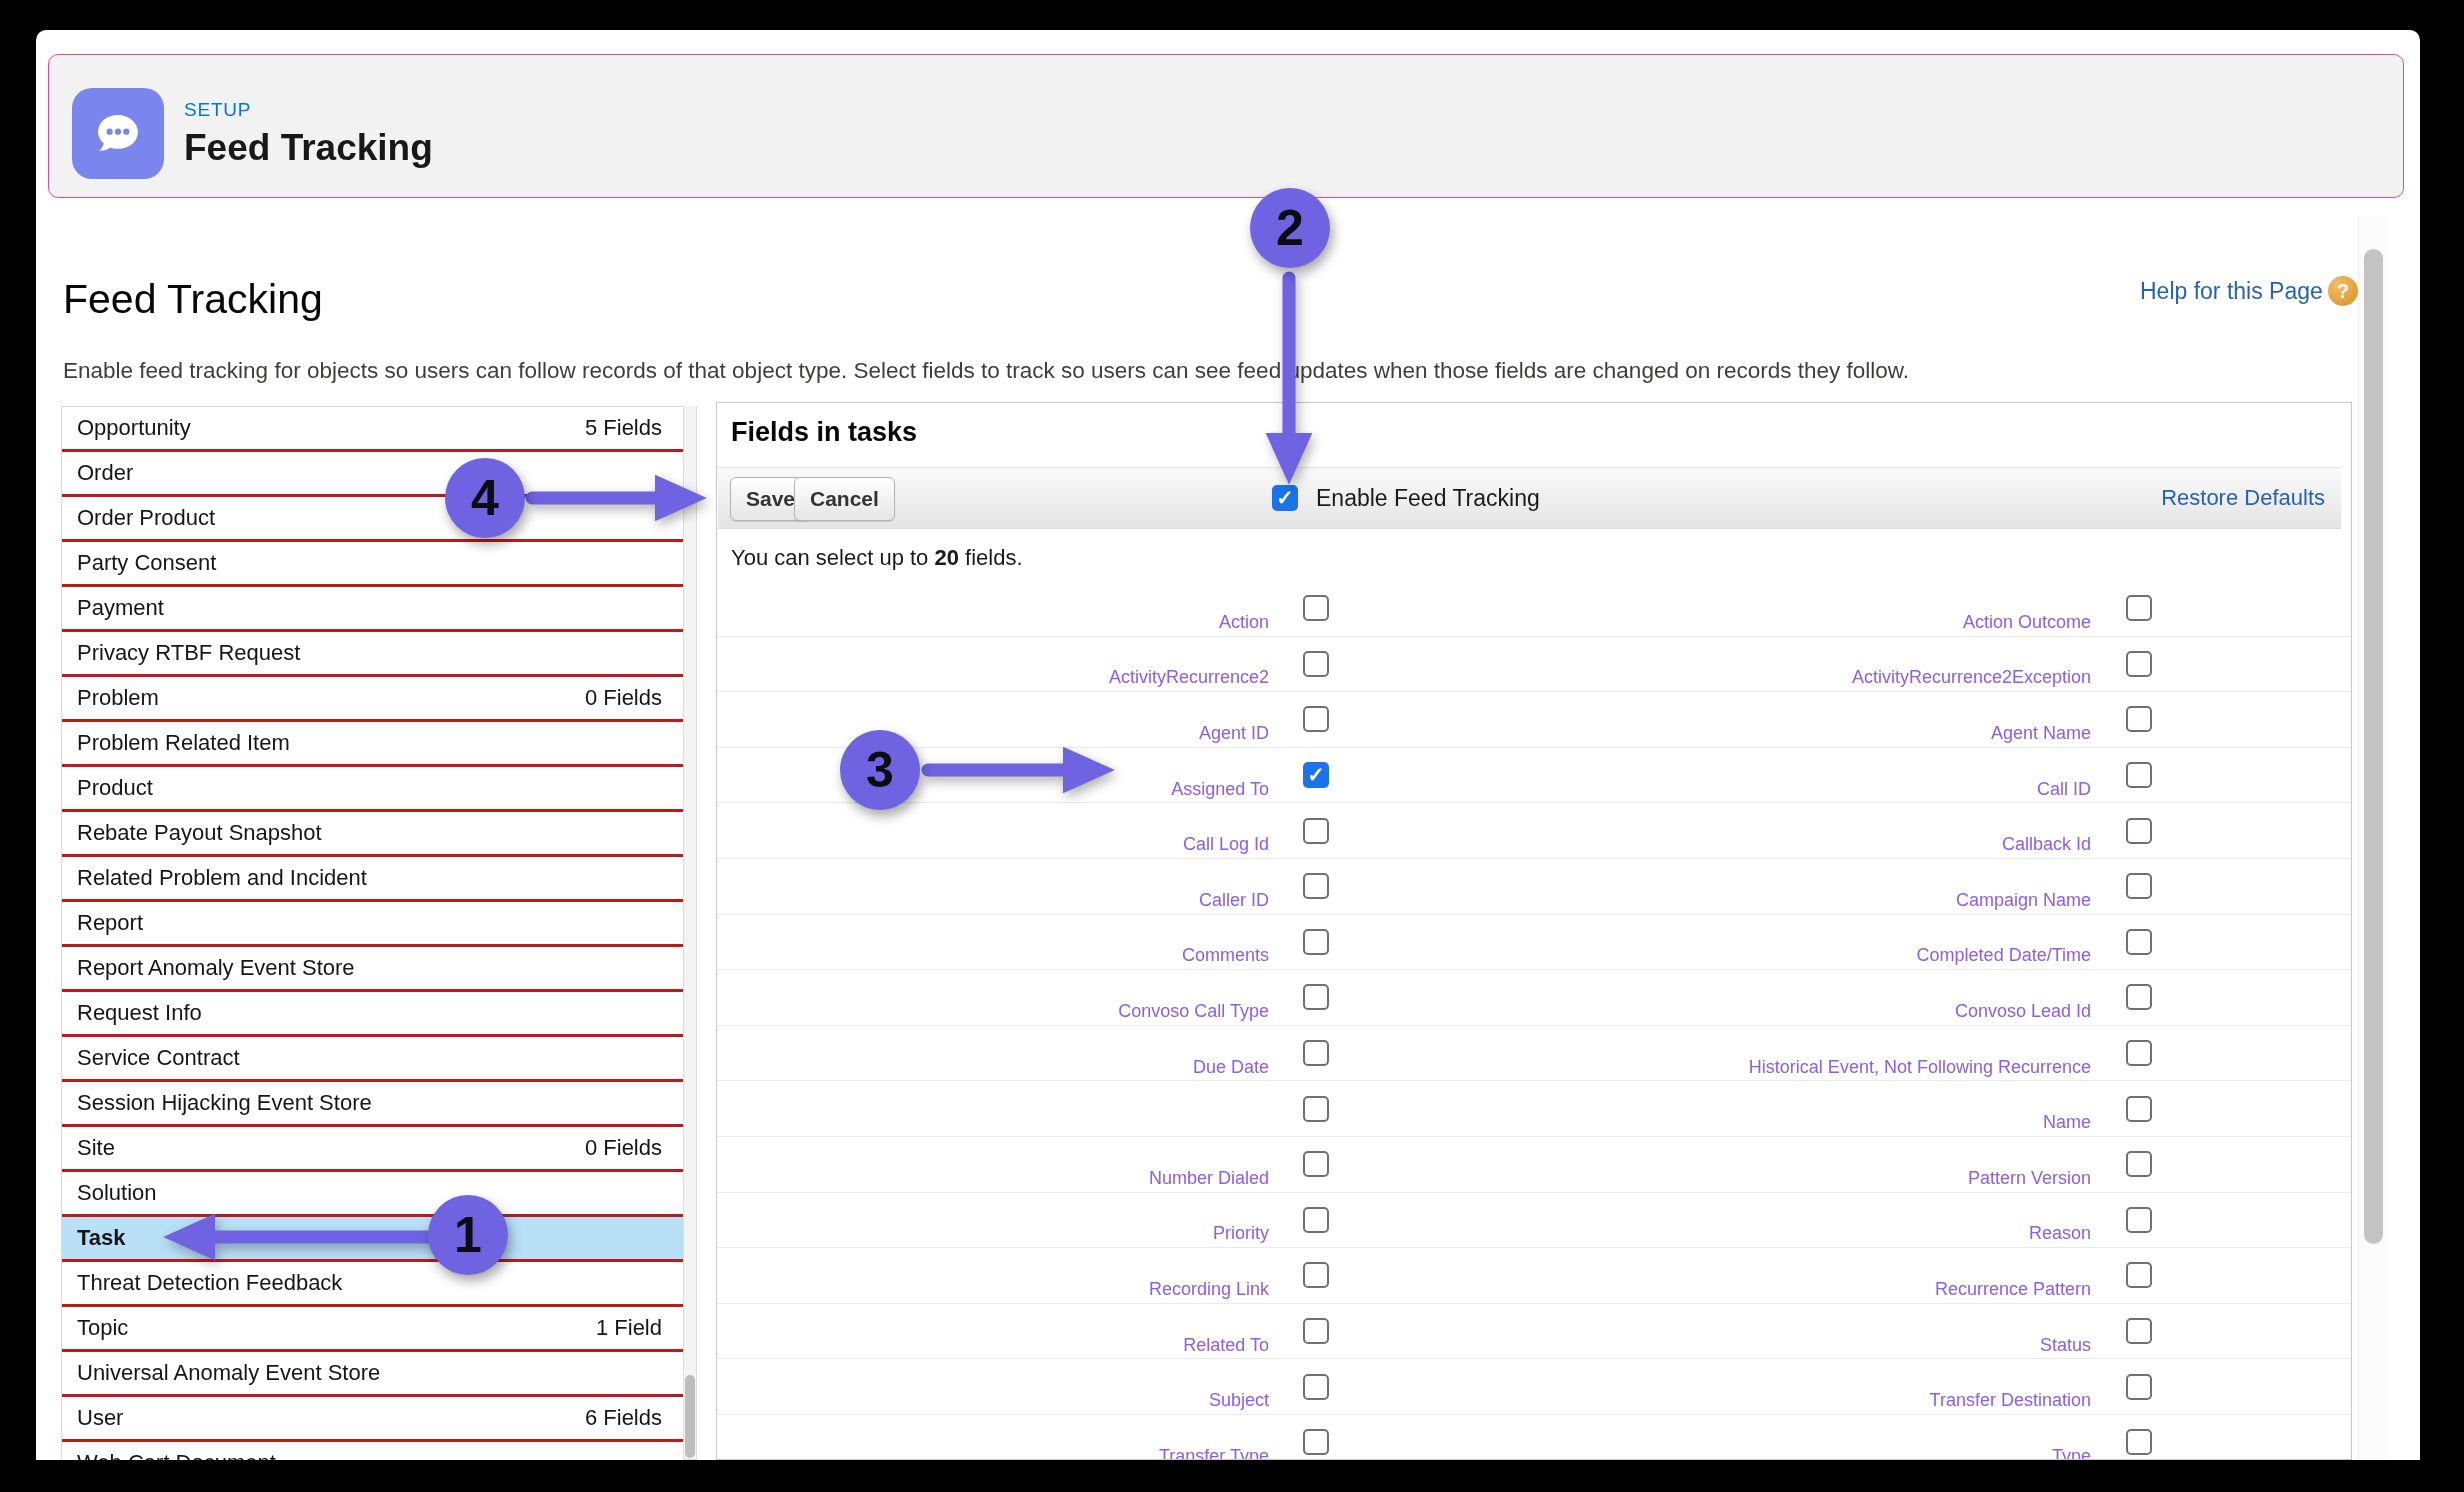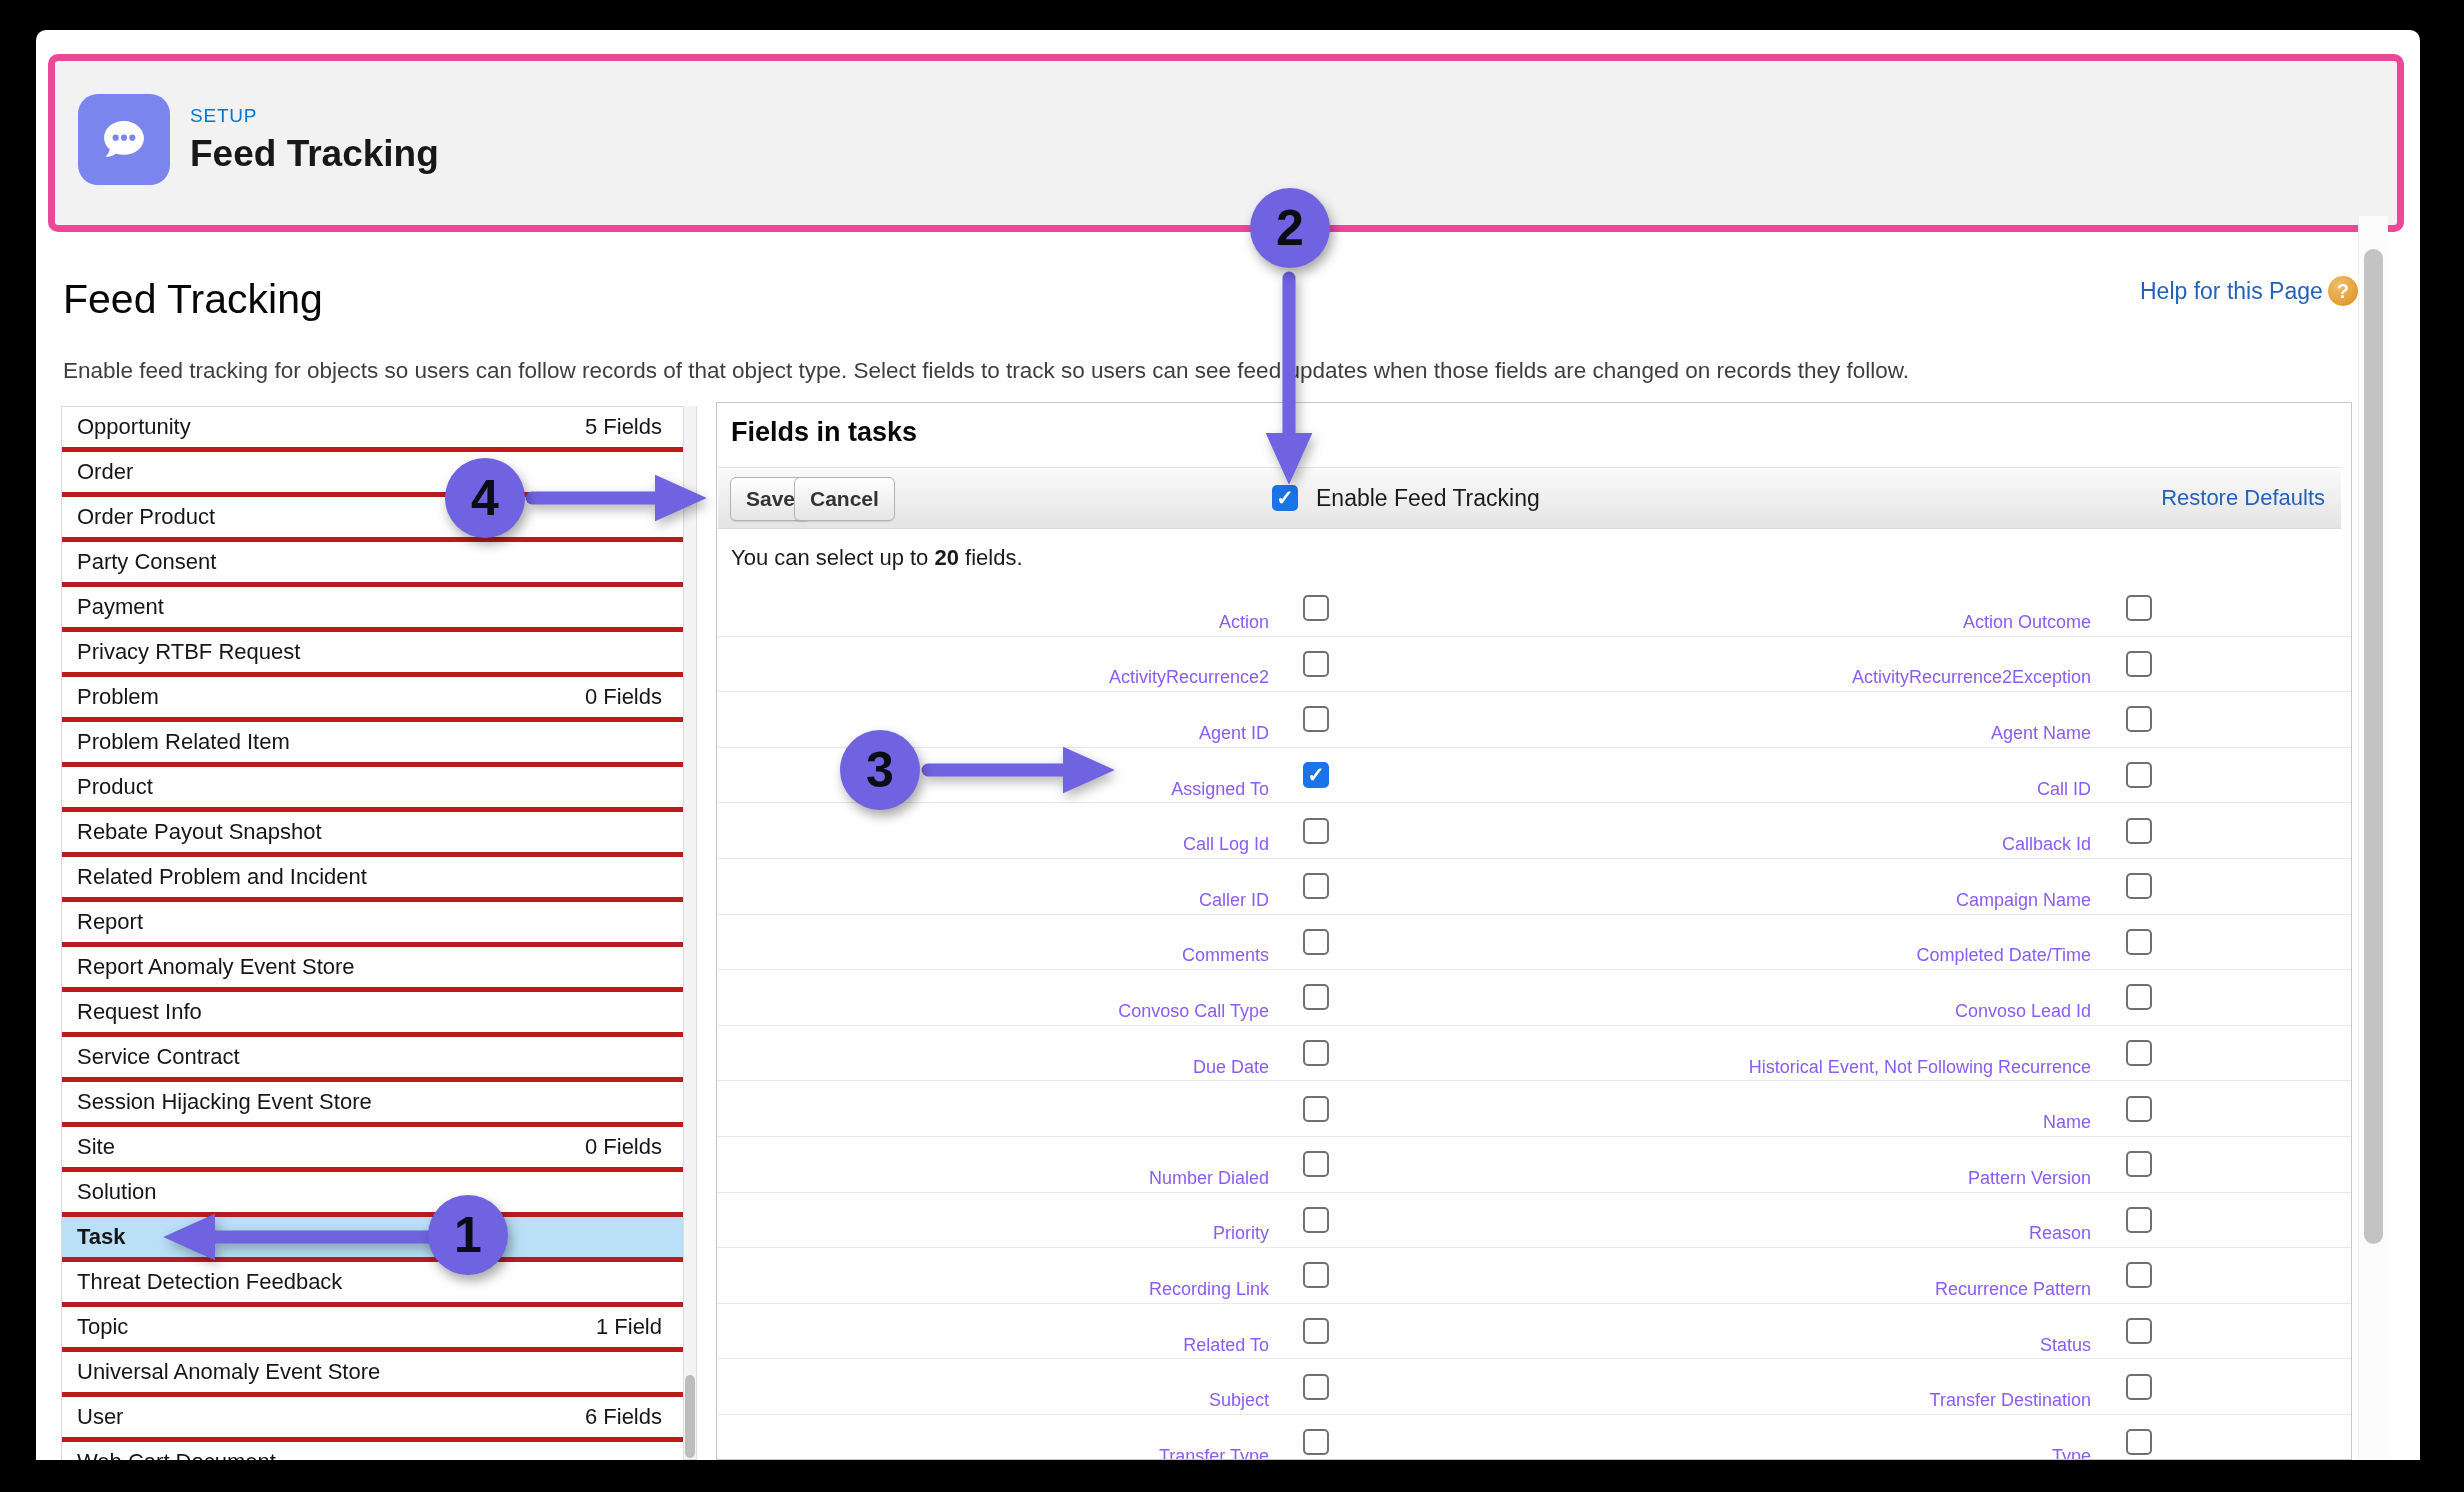--- a/index.html
+++ b/index.html
@@ -13,36 +13,36 @@
   }
   *{box-sizing:border-box;margin:0;padding:0;}
   html,body{width:2464px;height:1492px;}
   body{background:#000;font-family:"Liberation Sans",sans-serif;position:relative;overflow:hidden;}
   .canvas{position:absolute;inset:0;background:#000;border-radius:26px;overflow:hidden;}
 
   
   .page{position:absolute;left:36px;top:30px;width:2384px;height:1430px;background:#fff;border-radius:10px 10px 0 0;}
 
   
-  .header-card{position:absolute;left:12px;top:24px;width:2356px;height:178px;background:#f3f2f2;border:7px solid #ec4899;border-radius:10px;}
+  .header-card{position:absolute;left:12px;top:24px;width:2356px;height:144px;background:#f3f2f2;border:1px solid #ec4899;border-radius:10px;}
   .app-icon{position:absolute;left:23px;top:33px;width:92px;height:91px;background:var(--app-icon);border-radius:20px;display:flex;align-items:center;justify-content:center;}
   .app-icon svg{width:58px;height:58px;}
   .eyebrow{position:absolute;left:135px;top:44px;font-size:19px;letter-spacing:0.8px;color:var(--setup-blue);}
   .header-title{position:absolute;left:135px;top:72px;font-size:37px;font-weight:700;color:#181818;}
 
   
   .page-title{position:absolute;left:27px;top:246px;font-size:41px;font-weight:300;color:#080707;}
   .help-link{position:absolute;left:2104px;top:246px;font-size:23px;color:var(--link);display:flex;align-items:center;gap:5px;cursor:pointer;}
   .help-icon{width:30px;height:30px;border-radius:50%;background:radial-gradient(circle at 35% 30%,#f2bd6b,#d98f1f);color:#fff;font-size:20px;font-weight:700;display:flex;align-items:center;justify-content:center;}
   .help-icon::after{content:"?";}
   .description{position:absolute;left:27px;top:328px;font-size:22.5px;color:#3e3e3c;}
 
   
   .object-list{position:absolute;left:25px;top:376px;width:622px;height:1054px;border-top:1px solid #d9d9d9;border-left:1px solid #d9d9d9;overflow:hidden;background:#fff;}
-  .list-row{height:45px;display:flex;align-items:center;padding:0 21px 0 15px;border-bottom:5px solid #b91c1c;font-size:22px;color:#16161a;cursor:pointer;}
+  .list-row{height:45px;display:flex;align-items:center;padding:0 21px 0 15px;border-bottom:3px solid #b91c1c;font-size:22px;color:#16161a;cursor:pointer;}
   .list-row.selected{background:var(--selected-row);font-weight:700;}
   .list-label{flex:1;white-space:nowrap;overflow:hidden;}
   .list-count{white-space:nowrap;}
   .list-scrollbar{position:absolute;left:647px;top:376px;width:14px;height:1054px;background:#f4f4f4;border:1px solid #ddd;border-top:none;}
   .list-scrollbar .thumb{position:absolute;left:1px;top:969px;width:10px;height:83px;background:#bdbdbd;border-radius:6px;}
 
   
   .panel{position:absolute;left:680px;top:372px;width:1636px;height:1058px;border:1px solid #c9c7c5;background:#fff;overflow:hidden;}
   .panel-title{position:absolute;left:14px;top:14px;font-size:27px;font-weight:700;color:#080707;}
   .toolbar{position:absolute;left:1px;top:64px;width:1623px;height:62px;background:linear-gradient(#fafafa,#e4e4e4);border-top:1px solid #e2e2e2;border-bottom:1px solid #dcdcdc;}

